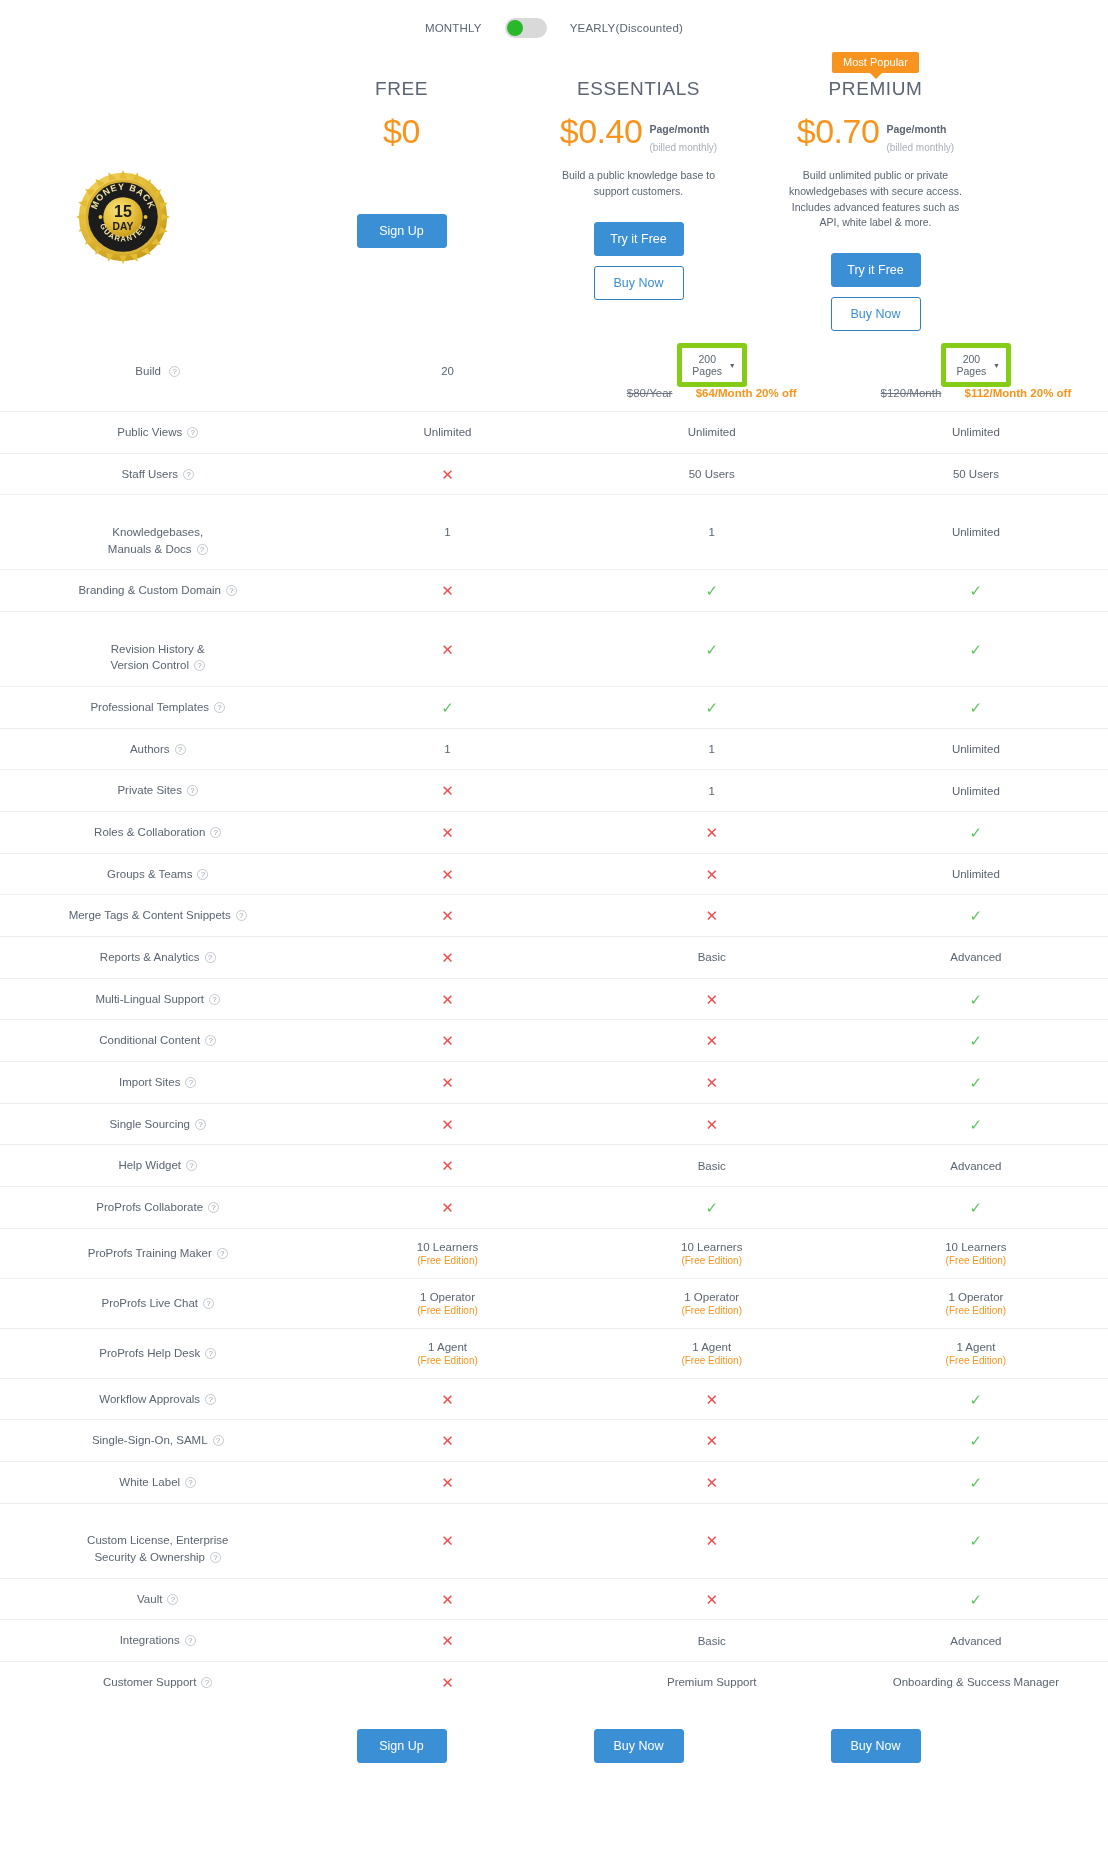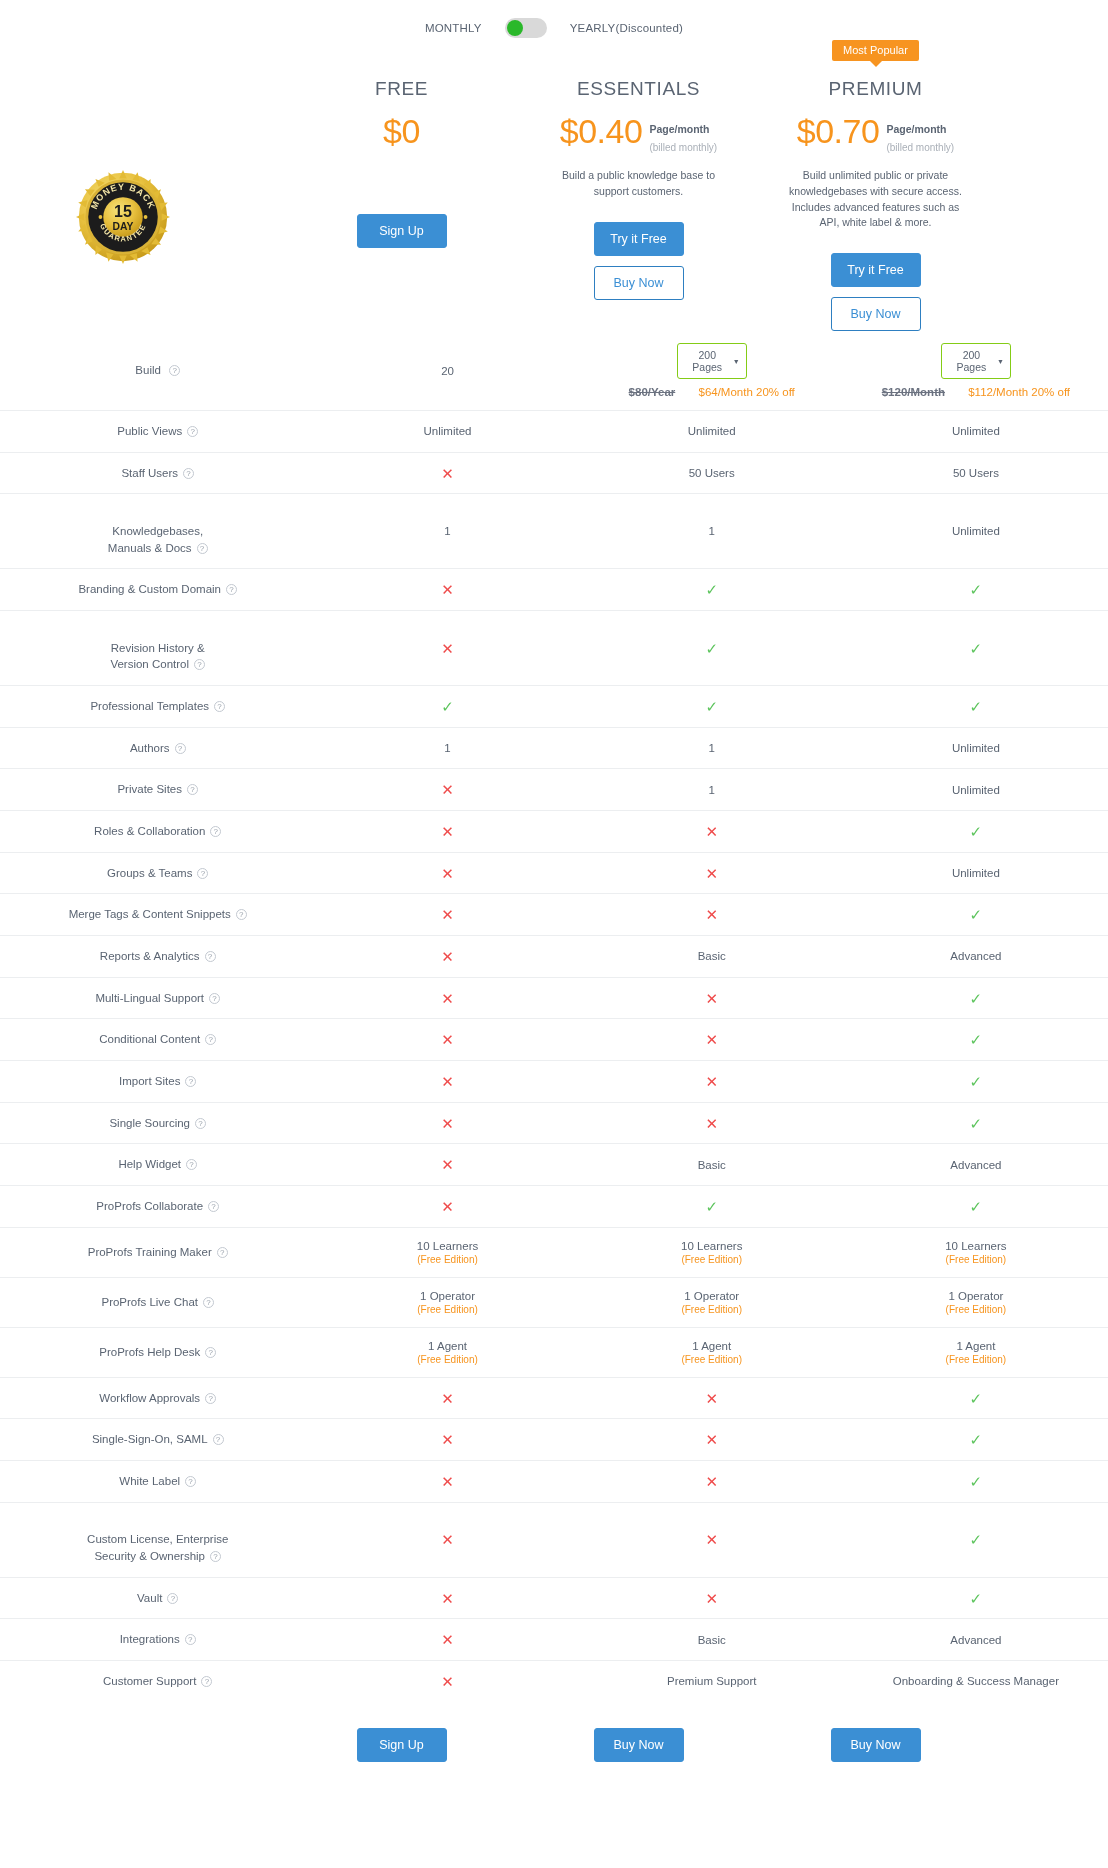--- a/index.html
+++ b/index.html
@@ -35,21 +35,21 @@
     grid-template-columns: 283px 237px 237px 237px;
     align-items: start;
   }
   .seal-cell { position: relative; height: 270px; }
   .seal {
     position: absolute; left: 76px; top: 130px;
     width: 94px; height: 94px;
   }
 
   .plan { text-align: center; padding-top: 38px; position: relative; }
-  .badge-wrap { position: absolute; top: 0; left: 0; right: 0; height: 30px; }
+  .badge-wrap { position: absolute; top: 12px; left: 0; right: 0; height: 30px; }
   .badge {
     display: inline-block; background: #f79420; color: #fff;
     font-size: 11px; padding: 4px 11px 5px; border-radius: 2px;
     position: relative;
   }
   .badge::after {
     content: ""; position: absolute; left: 50%; bottom: -6px;
     transform: translateX(-50%);
     border-left: 7px solid transparent;
     border-right: 7px solid transparent;
@@ -106,28 +106,28 @@
     margin-left: 5px; vertical-align: 1px; cursor: pointer;
   }
   .x-mark { color: #ef4b4b; font-size: 15px; line-height: 1; }
   .check { color: #5cc45c; font-size: 15px; line-height: 1; }
   .sub-free { color: #f7941d; font-size: 10px; display: block; margin-top: 2px; }
 
   
   td.pages-cell { padding-top: 8px; padding-bottom: 8px; }
   .select {
     display: inline-flex; align-items: center; justify-content: space-between;
-    border: 1px solid #84cc16; border-radius: 3px; background: #fff;
+    border: 5px solid #84cc16; border-radius: 3px; background: #fff;
     font-size: 10.5px; color: #5a6472; padding: 5px 6px 5px 8px;
-    width: 70px; cursor: pointer; margin-bottom: 7px;
+    width: 70px; cursor: pointer; 
   }
   .select .caret { font-size: 7px; color: #5a6472; margin-left: 4px; }
   .price-compare { font-size: 11.5px; white-space: nowrap; }
-  .price-compare .old { text-decoration: line-through; color: #6b7280; font-weight: bold; }
-  .price-compare .new { color: #f7941d; font-weight: normal; margin-left: 20px; }
+  .price-compare .old { text-decoration: line-through; color: #6b7280; font-weight: normal; }
+  .price-compare .new { color: #f7941d; font-weight: bold; margin-left: 20px; }
 
   
   .footer-cta {
     display: grid; grid-template-columns: 283px 237px 237px 237px;
     padding-top: 26px;
   }
   .footer-cta .cell { text-align: center; }
 </style>
 </head>
 <body>

